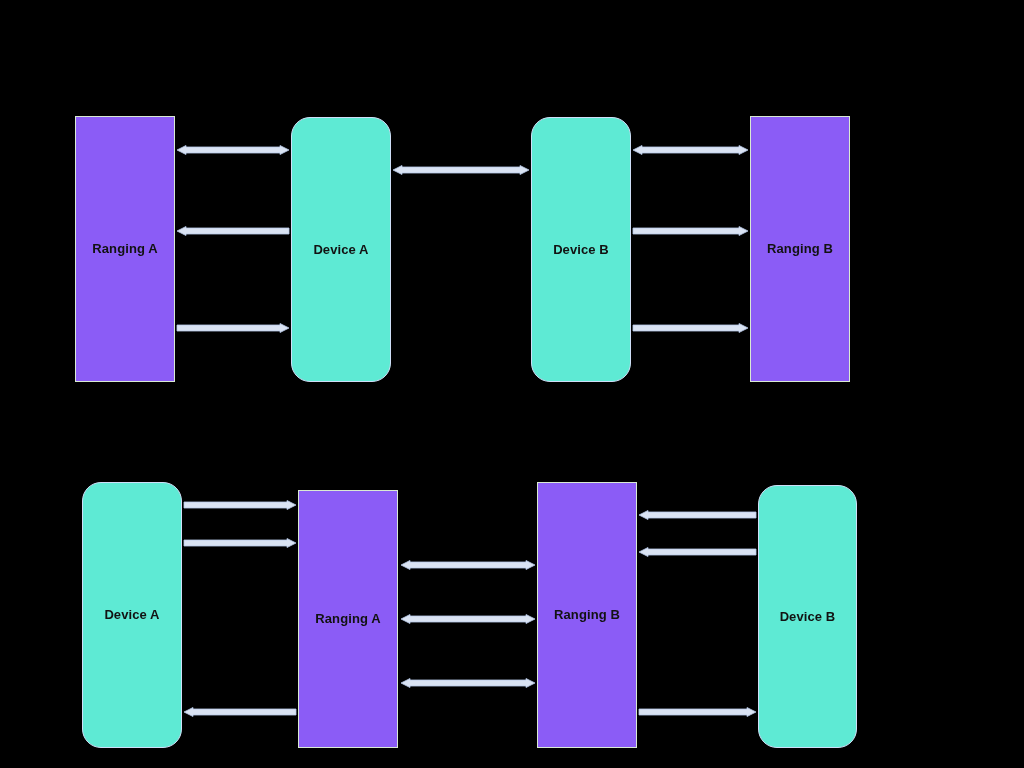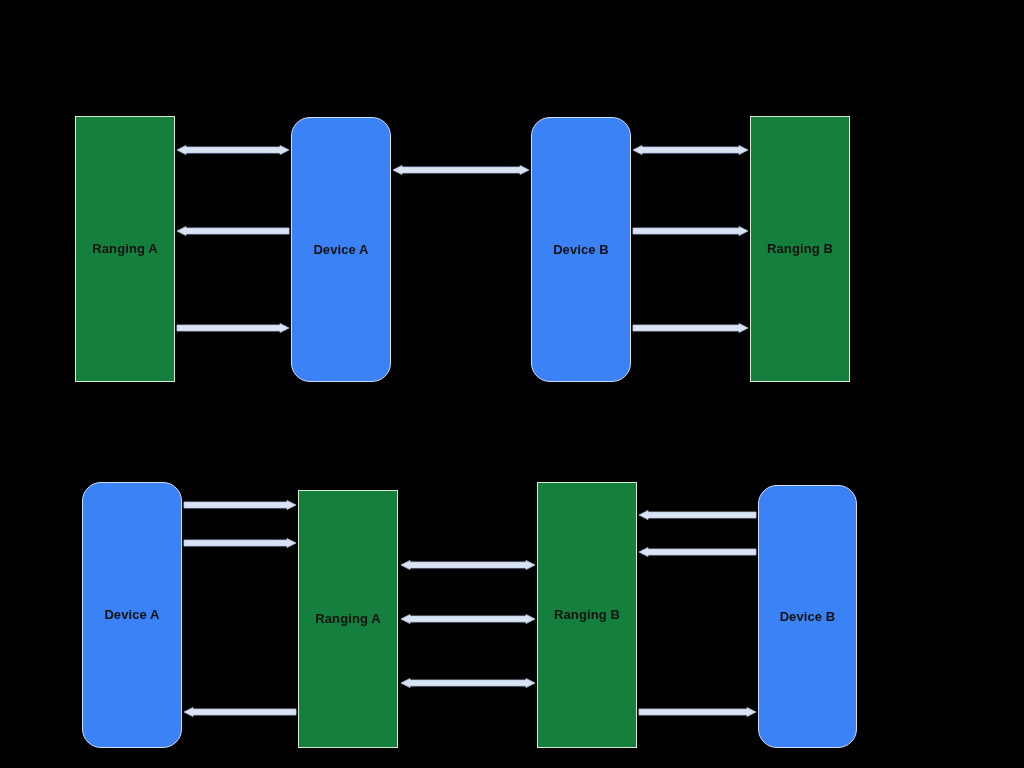--- a/index.html
+++ b/index.html
@@ -28,26 +28,26 @@
     color: #121212;
     font-size: 13px;
     font-weight: bold;
     font-family: "Liberation Sans", sans-serif;
     letter-spacing: 0.1px;
     text-align: center;
     line-height: 1.2;
     user-select: none;
   }
   .node.green {
-    background: #15803d;
+    background: #8b5cf6;
     border: 1px solid #d9ead3;
     border-radius: 0;
   }
   .node.blue {
-    background: #3b82f6;
+    background: #5eead4;
     border: 1px solid #cfdff8;
     border-radius: 19px;
   }
   .edge {
     position: absolute;
     pointer-events: none;
   }
   .edge svg {
     display: block;
     overflow: visible;

